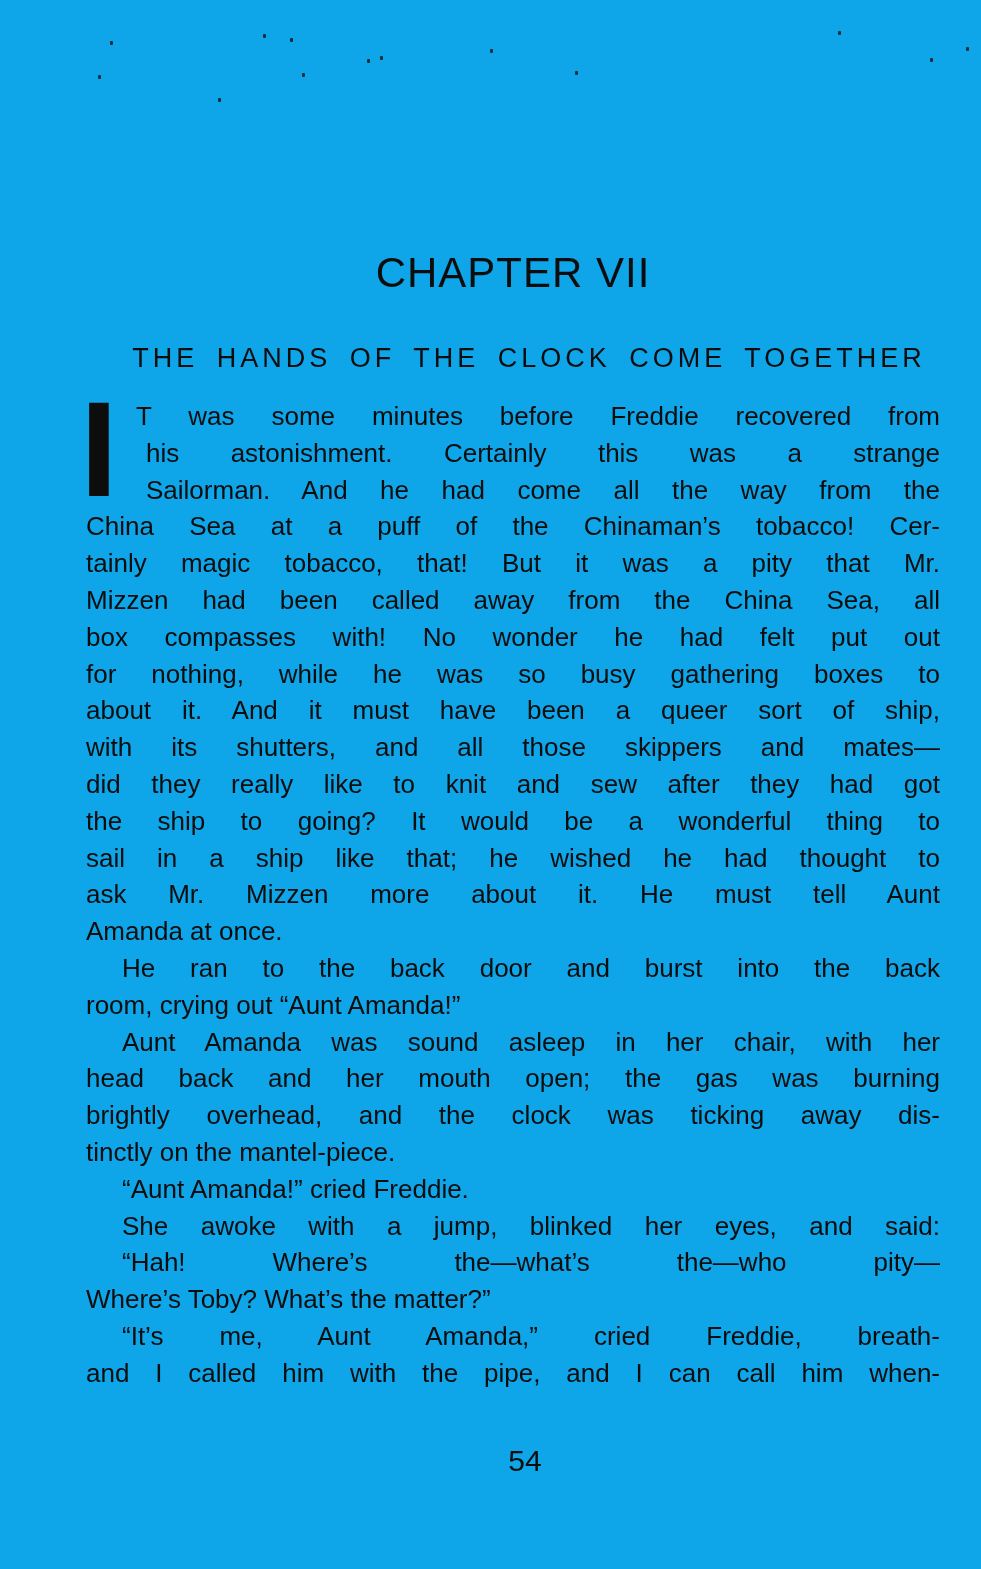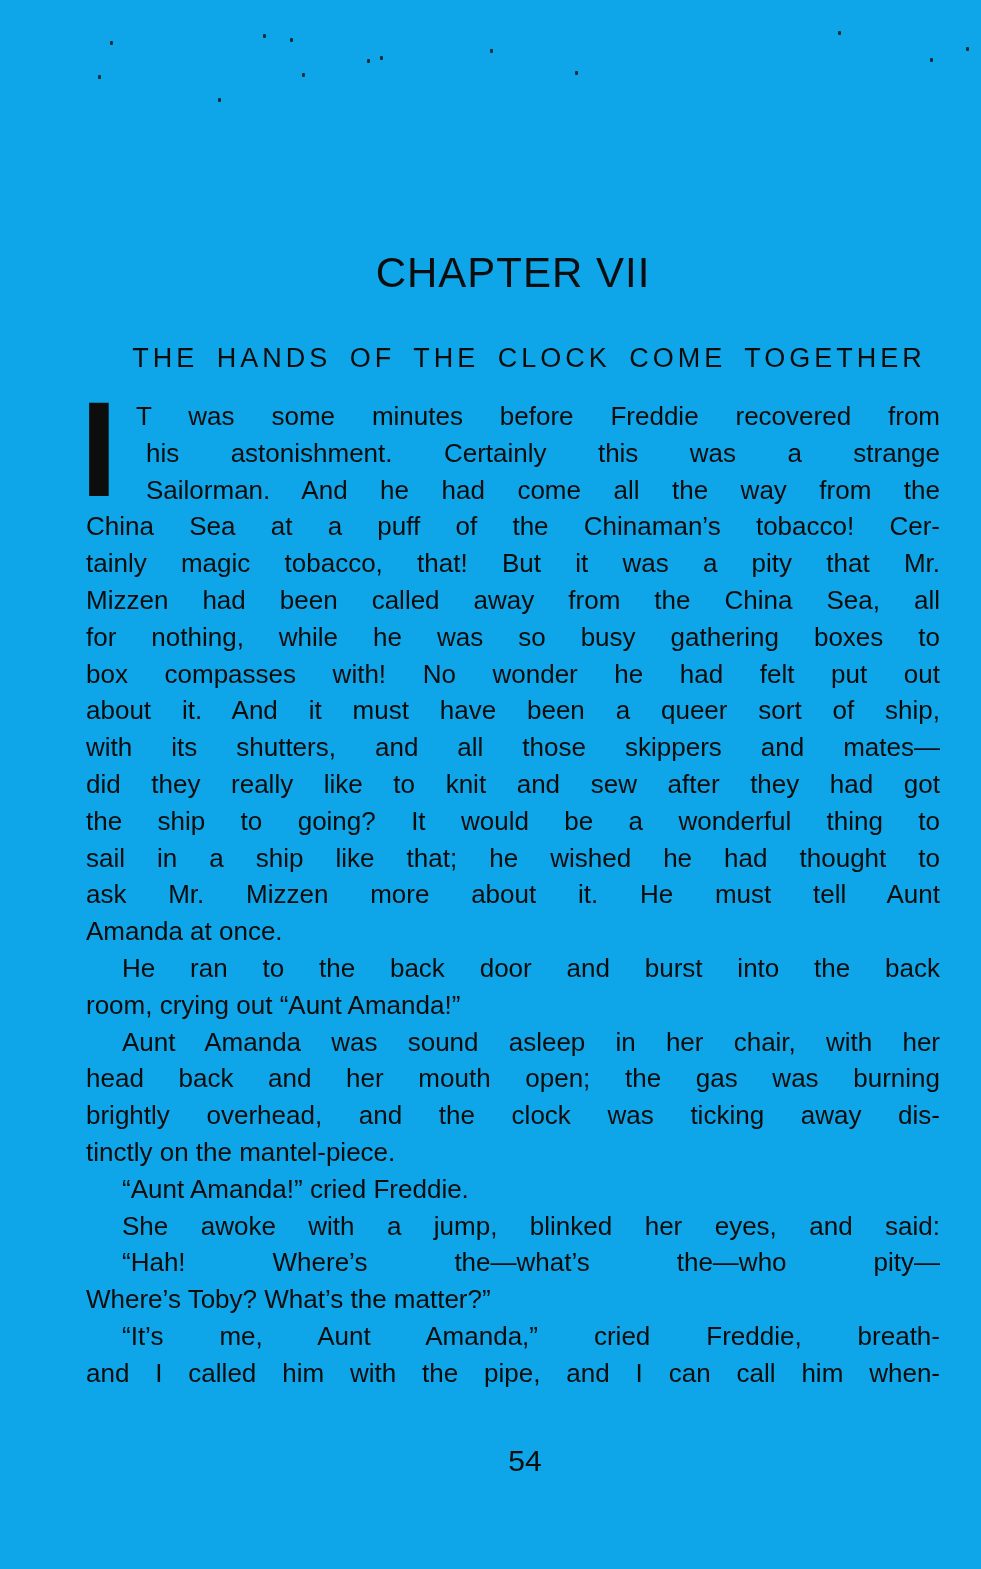--- a/index.html
+++ b/index.html
@@ -93,22 +93,22 @@
 
   <div class="body-text">
     <span class="dropcap">I</span>
     <div>
         <div class="line dc-first">T was some minutes before Freddie recovered from</div>
         <div class="line dc">his astonishment.  Certainly this was a strange</div>
         <div class="line dc">Sailorman.  And he had come all the way from the</div>
         <div class="line">China Sea at a puff of the Chinaman’s tobacco!  Cer-</div>
         <div class="line">tainly magic tobacco, that!  But it was a pity that Mr.</div>
         <div class="line">Mizzen had been called away from the China Sea, all</div>
+        <div class="line">box compasses with!  No wonder he had felt put out</div>
         <div class="line">for nothing, while he was so busy gathering boxes to</div>
-        <div class="line">box compasses with!  No wonder he had felt put out</div>
         <div class="line">about it.  And it must have been a queer sort of ship,</div>
         <div class="line">with its shutters, and all those skippers and mates—</div>
         <div class="line">did they really like to knit and sew after they had got</div>
         <div class="line">the ship to going?  It would be a wonderful thing to</div>
         <div class="line">sail in a ship like that; he wished he had thought to</div>
         <div class="line">ask Mr. Mizzen more about it.  He must tell Aunt</div>
         <div class="line end">Amanda at once.</div>
         <div class="line ind">He ran to the back door and burst into the back</div>
         <div class="line end">room, crying out “Aunt Amanda!”</div>
         <div class="line ind">Aunt Amanda was sound asleep in her chair, with her</div>

